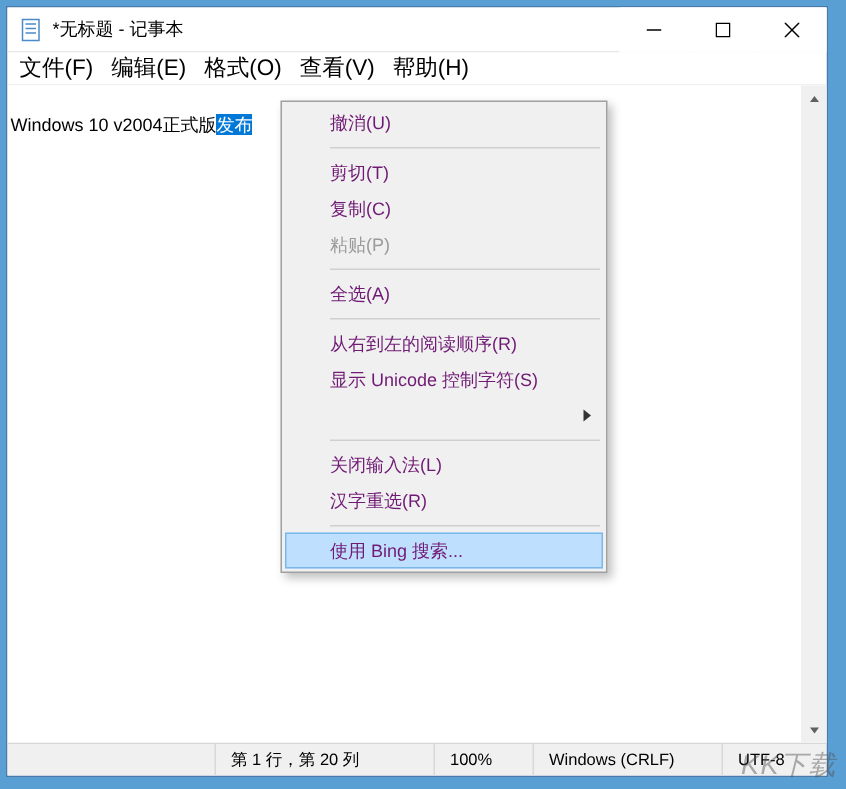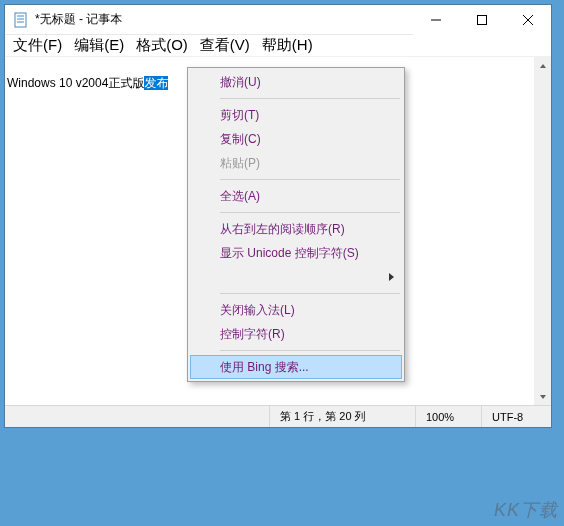--- a/index.html
+++ b/index.html
@@ -1,17 +1,17 @@
 <!DOCTYPE html>
 <html><head>
 <meta charset="utf-8">
 <style>
 * { margin: 0; padding: 0; box-sizing: border-box; font-family: "Microsoft YaHei", "Segoe UI", sans-serif; }
 body { background: #5a9fd4; width: 564px; height: 526px; position: relative; overflow: hidden; }
-.window { position: absolute; left: 4px; top: 4px; width: 548px; height: 424px; background: #fff; border: 1px solid #4a7aa8; display: flex; flex-direction: column; }
+.window { position: absolute; left: 4px; top: 4px; width: 548px; height: 514px; background: #fff; border: 1px solid #4a7aa8; display: flex; flex-direction: column; }
 .titlebar { height: 30px; display: flex; align-items: center; background: #fff; border-bottom: 1px solid #e8e8e8; }
 .title-icon { width: 16px; height: 16px; margin: 0 6px 0 8px; }
 .title-text { font-size: 12px; color: #000; flex: 1; }
 .win-controls { display: flex; }
 .win-btn { width: 46px; height: 30px; display: flex; align-items: center; justify-content: center; background: #fff; }
 .win-btn svg { width: 10px; height: 10px; }
 .menubar { height: 22px; display: flex; align-items: center; padding: 0 2px; background: #fff; border-bottom: 1px solid #f0f0f0; }
 .menu-item { font-size: 15px; padding: 2px 6px; color: #000; }
 .editor { flex: 1; position: relative; background: #fff; overflow: hidden; }
 .editor-text { position: absolute; left: 2px; top: 18px; font-size: 12px; color: #000; white-space: pre; font-family: Consolas, "Microsoft YaHei", monospace; }
@@ -86,20 +86,21 @@
             <path d="M4 6 L1 2 L7 2 Z" fill="#606060"></path>
           </svg>
         </div>
     </div>
   </div>
 
   <div class="statusbar">
     <div class="status-spacer"></div>
     <div class="status-seg" style="min-width:130px">第 1 行，第 20 列</div>
     <div class="status-seg" style="min-width:50px">100%</div>
+    <div class="status-seg" style="min-width:110px">Windows (CRLF)</div>
     <div class="status-seg" style="min-width:70px">UTF-8</div>
   </div>
 </div>
 
 <div class="context-menu">
   <div class="ctx-item">
       <span>撤消(U)</span>
     </div>
   <div class="ctx-sep"></div>
   <div class="ctx-item">
@@ -123,21 +124,21 @@
       <span>显示 Unicode 控制字符(S)</span>
     </div>
   <div class="ctx-item">
       <span class="arrow"></span>
     </div>
   <div class="ctx-sep"></div>
   <div class="ctx-item">
       <span>关闭输入法(L)</span>
     </div>
   <div class="ctx-item">
-      <span>控制字符(R)</span>
+      <span>汉字重选(R)</span>
     </div>
   <div class="ctx-sep"></div>
   <div class="ctx-item hover">
       <span>使用 Bing 搜索...</span>
     </div>
 </div>
 
 <div class="watermark">KK下载</div>
 
 </body></html>

